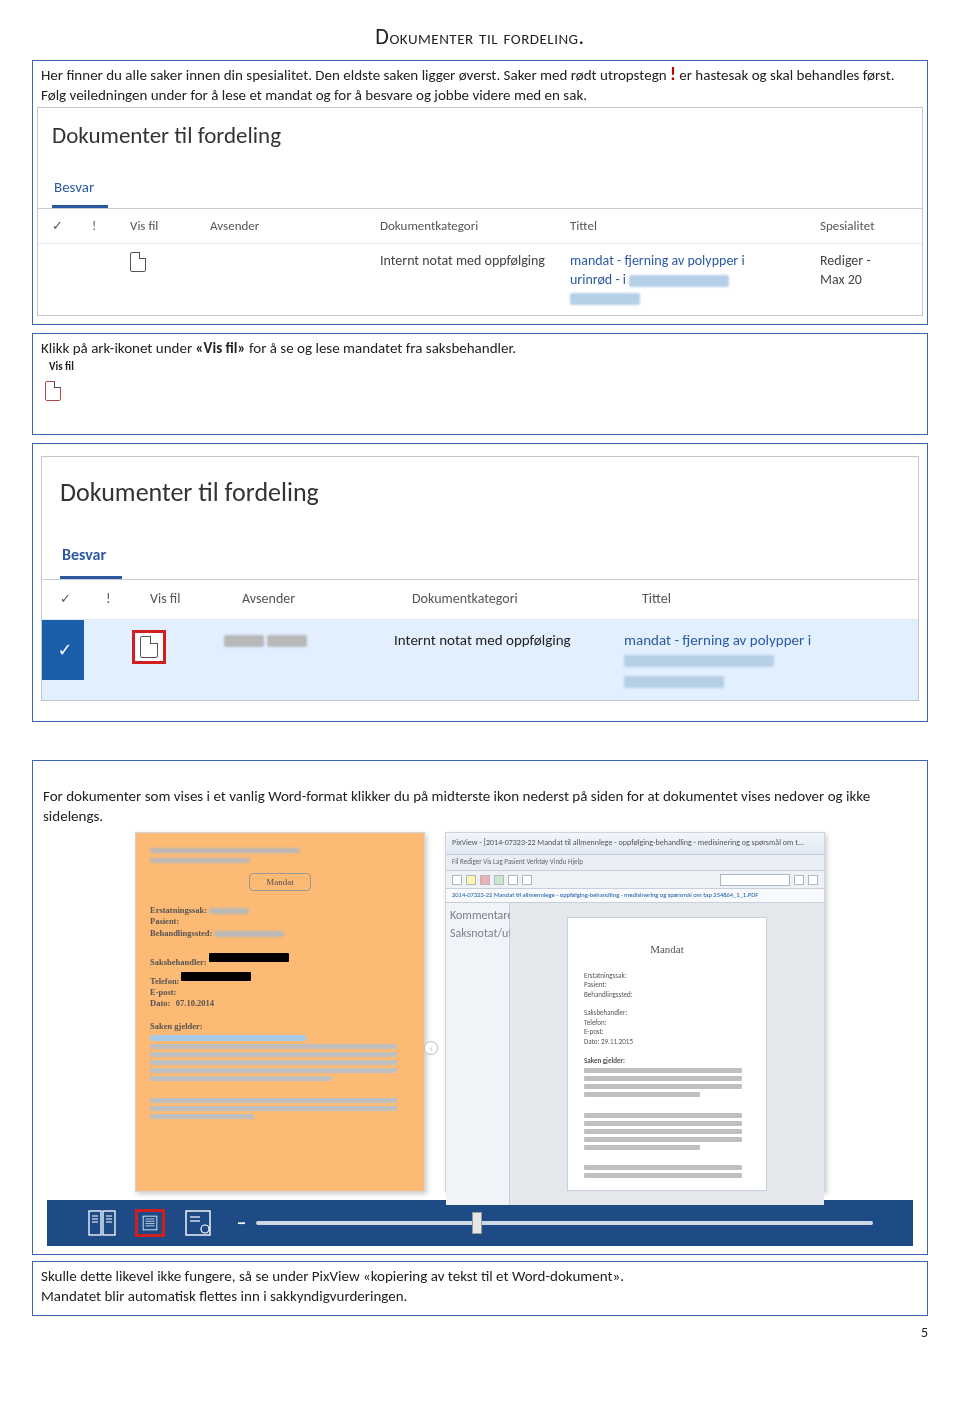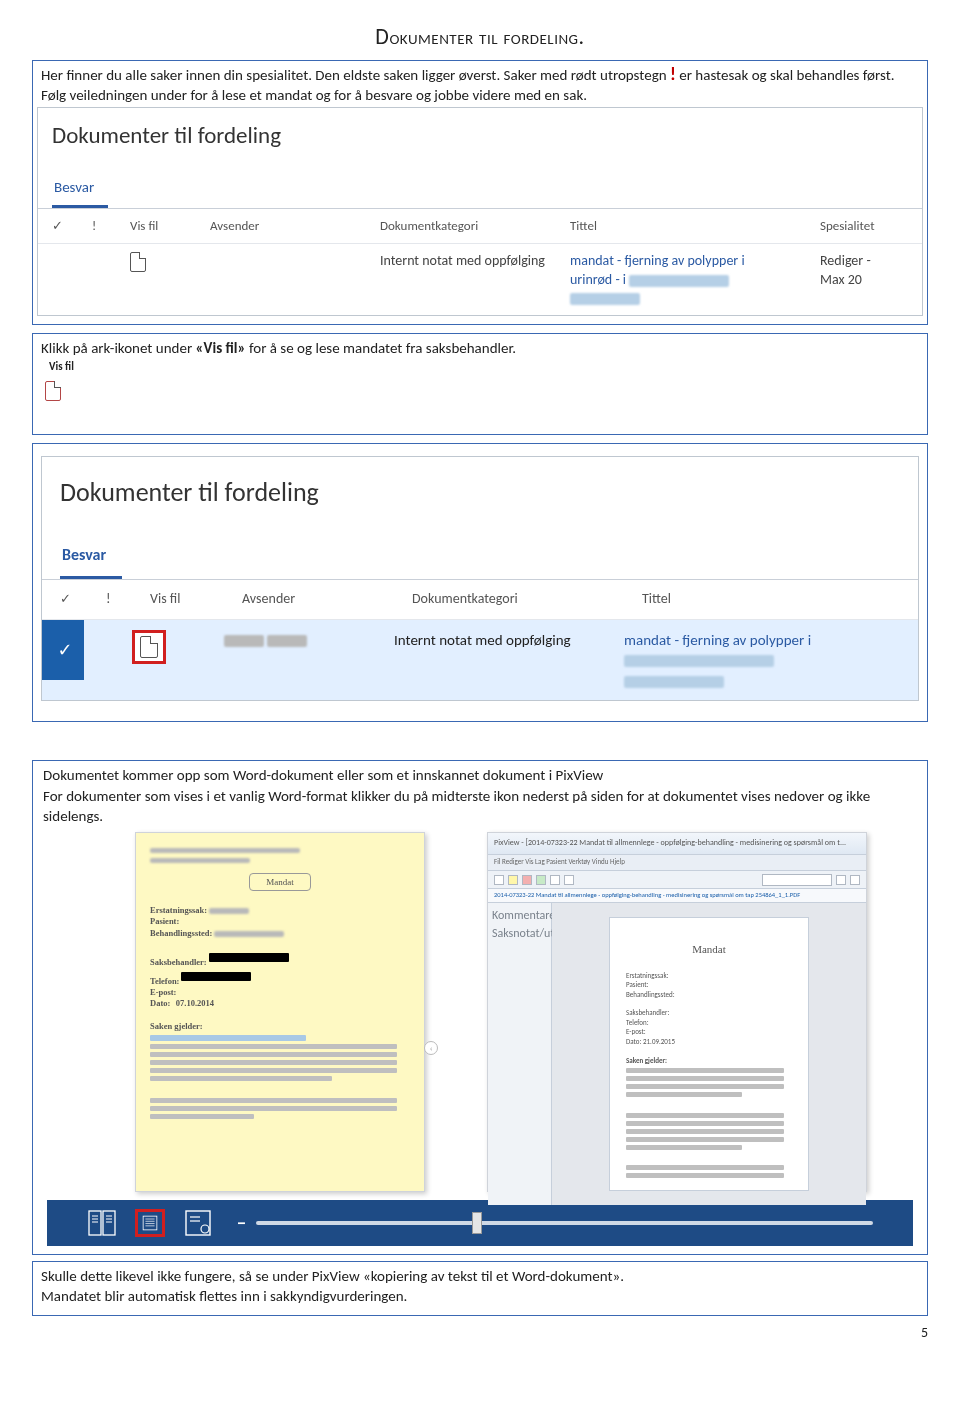--- a/index.html
+++ b/index.html
@@ -101,23 +101,23 @@
     border: 3px solid #d11f1f; align-items: center; justify-content: center;
     background: #fff;
   }
   .doc-icon-lg { width: 18px; height: 22px; border-width: 1.6px; }
   .doc-icon-lg::after { width: 7px; height: 7px; border-width: 1.6px; }
 
   
   .box3 { border: 1px solid #3a68b3; padding: 4px 10px 8px 10px; margin-bottom: 6px; }
   .docpair { display: flex; gap: 20px; justify-content: center; margin: 6px 8px 4px 8px; }
   .docthumb {
-    width: 290px; height: 360px; border: 1px solid #cfd3da; background: #fef9c3;
+    width: 290px; height: 360px; border: 1px solid #cfd3da; background: #fdba74;
     box-shadow: 2px 2px 5px rgba(0,0,0,0.2); padding: 12px 14px; position: relative;
-    font-size: 8px; color: #555; margin-left: 42px;
+    font-size: 8px; color: #555;
   }
   .docthumb.viewer {
     width: 380px; height: 360px; padding: 0;
   }
   .viewer-top { background: linear-gradient(#f2f6fb,#dfe8f3); height: 22px; font-size: 8px;
     color: #555; padding: 4px 6px; border-bottom: 1px solid #c6cfdb; }
   .viewer-tabs { background: #e9eef5; height: 16px; border-bottom: 1px solid #c6cfdb;
     font-size: 7px; padding: 2px 6px; color: #666; }
   .viewer-tools { background: #eef2f7; height: 18px; border-bottom: 1px solid #c6cfdb;
     display: flex; align-items: center; gap: 4px; padding: 0 6px; font-size: 7px; }
@@ -252,21 +252,21 @@
         <span>mandat - fjerning av polypper i</span><br>
         <span class="blur-bar w150"></span><br>
         <span class="blur-bar w100"></span>
       </span>
     </div>
   </div>
 </div>
 
 <div class="box3">
   <div>
-    <span>Dokumentet kommer opp som Word-dokument eller som et innskannet dokument i PixView</span><br>
+    <br>
     <span>For dokumenter som vises i et vanlig Word-format klikker du på midterste ikon nederst på siden for  at dokumentet vises nedover og ikke sidelengs.</span>
   </div>
 
   <div class="docpair">
 
     <div class="docthumb">
       <div class="wordthumb-head">
         <span class="blur-bar gray w150" style="height:5px;"></span><br>
         <span class="blur-bar gray w100" style="height:5px;"></span>
       </div>
@@ -324,21 +324,21 @@
         <div class="viewer-page-area">
           <div class="viewer-page">
             <div class="mtitle">Mandat</div>
             <div>Erstatningssak:</div>
             <div>Pasient:</div>
             <div>Behandlingssted:</div>
             <br>
             <div>Saksbehandler:</div>
             <div>Telefon:</div>
             <div>E-post:</div>
-            <div>Dato:    21.09.2015</div>
+            <div>Dato:    29.11.2015</div>
             <br>
             <div style="font-weight:bold;">Saken gjelder:</div>
             <div class="line lg"></div>
             <div class="line lg"></div>
             <div class="line lg"></div>
             <div class="line md"></div>
             <br>
             <div class="line lg"></div>
             <div class="line lg"></div>
             <div class="line lg"></div>

